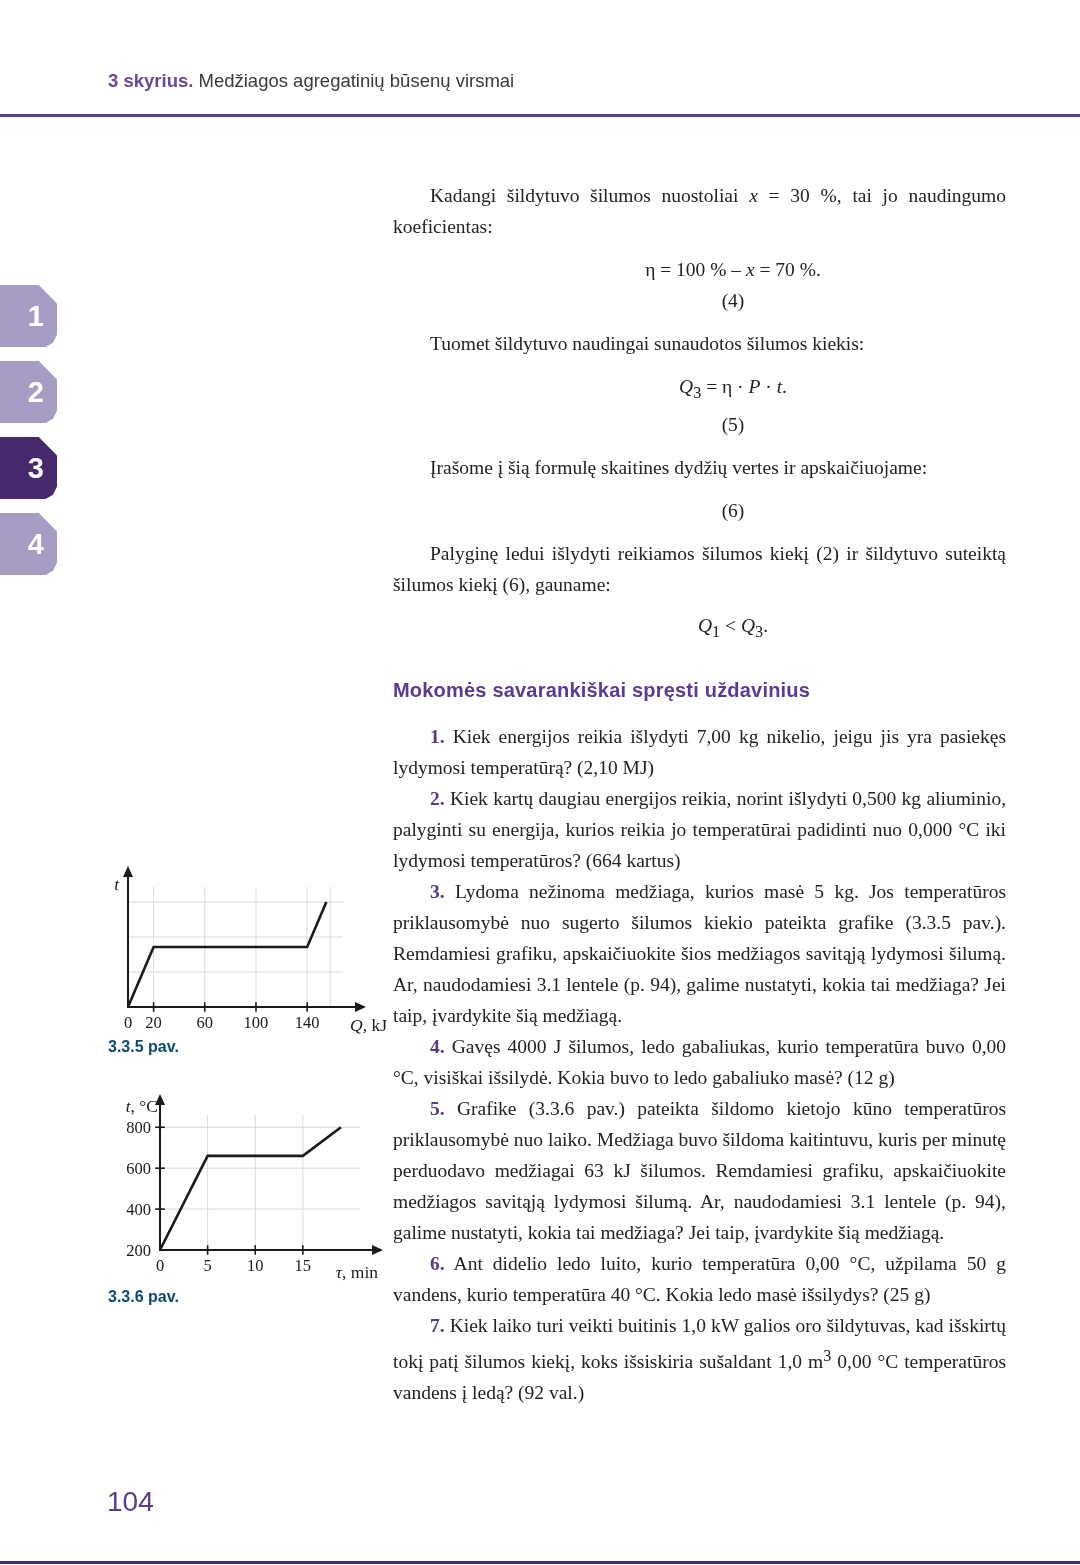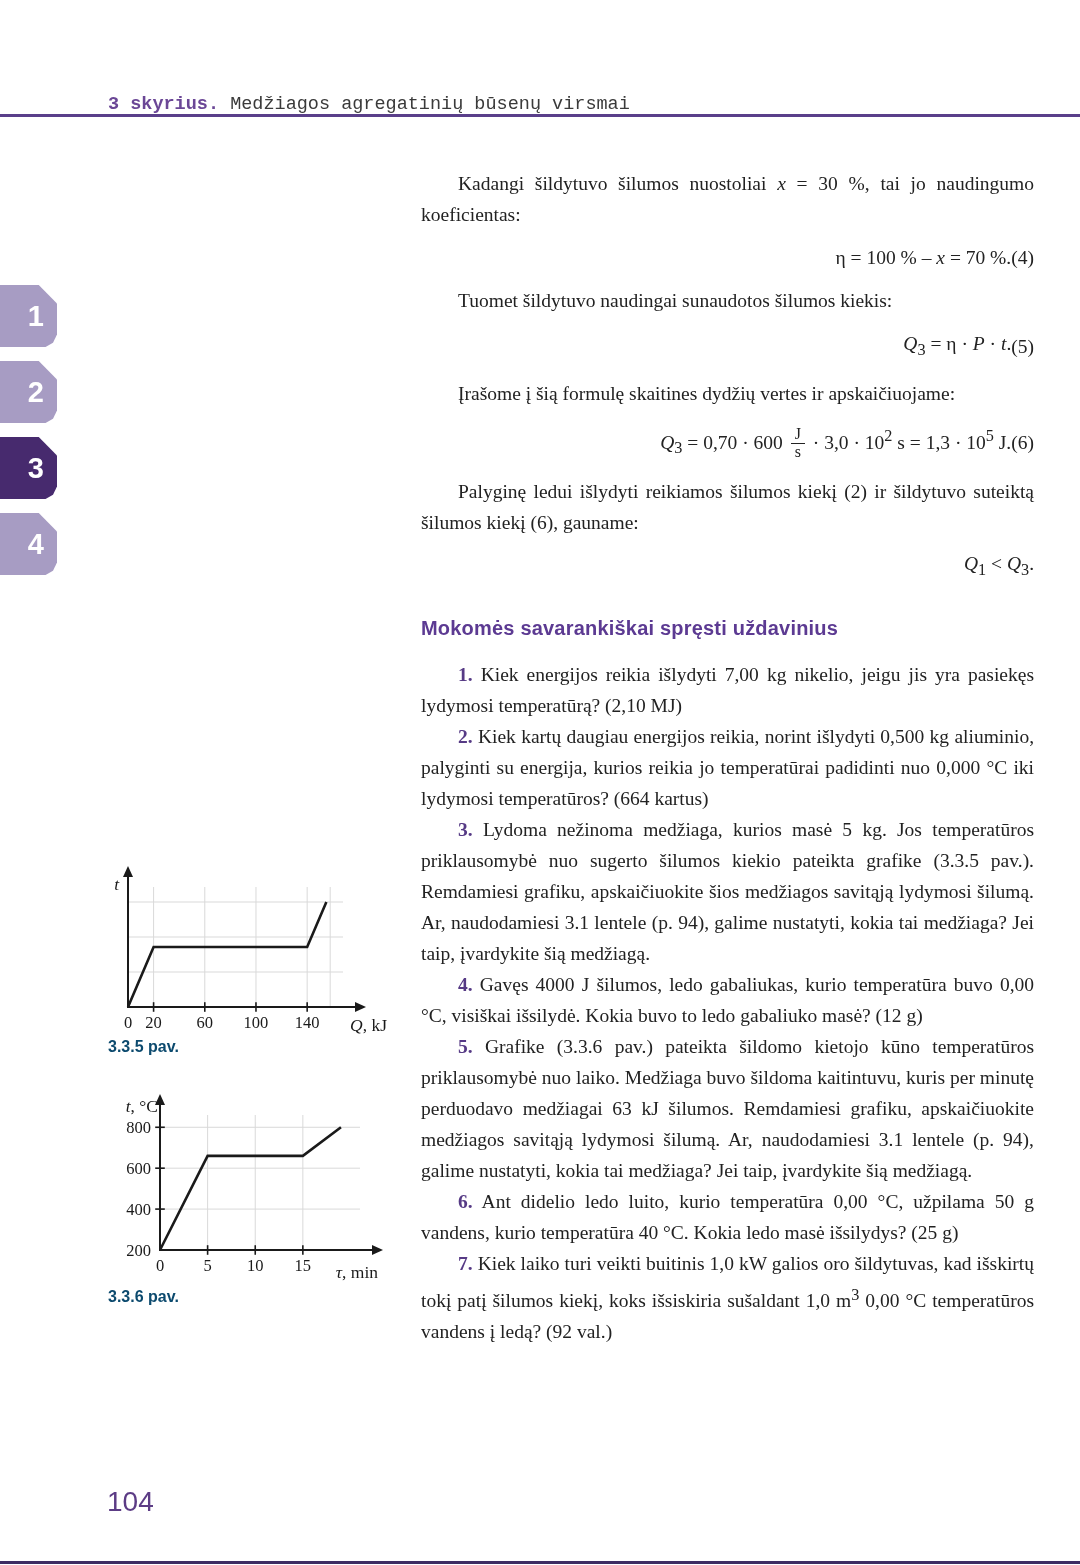--- a/index.html
+++ b/index.html
@@ -1,36 +1,36 @@
 <!DOCTYPE html>
 <html><head>
 <meta charset="utf-8">
 <style>
   html,body{margin:0;padding:0;}
   body{
     width:1080px;height:1565px;position:relative;background:#ffffff;
     font-family:"Liberation Serif", serif;color:#222;overflow:hidden;
   }
   
-  .page-header{position:absolute;left:108px;top:94px;font-family:Liberation Mono, monospace;font-size:18.5px;white-space:nowrap;}
+  .page-header{position:absolute;left:108px;top:70px;font-family:Liberation Sans, sans-serif;font-size:18.5px;white-space:nowrap;}
   .chapter-label{color:#6B4796;font-weight:bold;}
   .chapter-title{color:#3a3a3a;}
   .header-rule{position:absolute;left:0;top:114px;width:1080px;height:2.5px;background:#5A3F8A;}
   .footer-rule{position:absolute;left:0;top:1561px;width:1080px;height:2.5px;background:#3E2C63;}
   
   .tab{position:absolute;left:0;width:57px;height:62px;box-sizing:border-box;
     clip-path:polygon(0 0,68% 0,100% 30%,100% 80%,93% 93%,80% 100%,0 100%);
     display:flex;align-items:center;justify-content:flex-end;padding-right:13px;
     font-family:"Liberation Sans",sans-serif;font-weight:bold;font-size:29px;color:#fff;}
   .tab.light{background:#A79CC3;}
   .tab.dark{background:#472A6E;}
   
-  .main-col{position:absolute;left:393px;top:168px;width:613px;font-size:19.5px;line-height:31px;text-align:justify;margin-left:28px;}
+  .main-col{position:absolute;left:393px;top:180px;width:613px;font-size:19.5px;line-height:31px;text-align:justify;}
   .main-col p{margin:0;text-indent:37px;}
-  .eq{display:flex;justify-content:flex-end;align-items:center;margin:12px 0 12px 67px;text-indent:0;}
+  .eq{display:flex;justify-content:center;align-items:center;margin:12px 0 12px 67px;text-indent:0;flex-direction:column;}
   .eq.nonum{margin-top:10px;margin-bottom:10px;}
   .eq .eqnum{color:#222;}
   .frac{display:inline-block;text-align:center;vertical-align:-0.55em;line-height:1.05;font-size:0.82em;margin:0 3px;}
   .frac span{display:block;padding:0 4px;}
   .frac .fb{border-top:1.5px solid #222;}
   h2.section-heading{font-family:"Liberation Sans",sans-serif;color:#5C3A92;font-size:20px;line-height:33px;
     margin:26px 0 14px 0;text-align:left;font-weight:bold;letter-spacing:0.2px;}
   .problem{margin-top:12px;}
   .pnum{color:#563A85;font-weight:bold;}
   
@@ -74,21 +74,20 @@
     <span>η = 100 % – <i>x</i> = 70 %.</span>
     <span class="eqnum">(4)</span>
   </div>
   <p>Tuomet šildytuvo naudingai sunaudotos šilumos kiekis:</p>
   <div class="eq">
     <span><i>Q</i><sub>3</sub> = η · <i>P</i> · <i>t</i>.</span>
     <span class="eqnum">(5)</span>
   </div>
   <p>Įrašome į šią formulę skaitines dydžių vertes ir apskaičiuojame:</p>
   <div class="eq">
-    <span><i>Q</i><sub>3</sub> = 0,70 · 600 <span class="frac"><span>J</span><span class="fb">s</span></span> · 3,0 · 10<sup>2</sup> s = 1,3 · 10<sup>5</sup> J.</span>
     <span class="eqnum">(6)</span>
   </div>
   <p>Palyginę ledui išlydyti reikiamos šilumos kiekį (2) ir šildytuvo suteiktą šilumos kiekį (6), gauname:</p>
   <div class="eq nonum">
     <span><i>Q</i><sub>1</sub> &lt; <i>Q</i><sub>3</sub>.</span>
   </div>
 
   <h2 class="section-heading">Mokomės savarankiškai spręsti uždavinius</h2>
 
   <p class="problem"><b class="pnum">1.</b> <span>Kiek energijos reikia išlydyti 7,00 kg nikelio, jeigu jis yra pasiekęs lydymosi temperatūrą? (2,10 MJ)</span></p>

